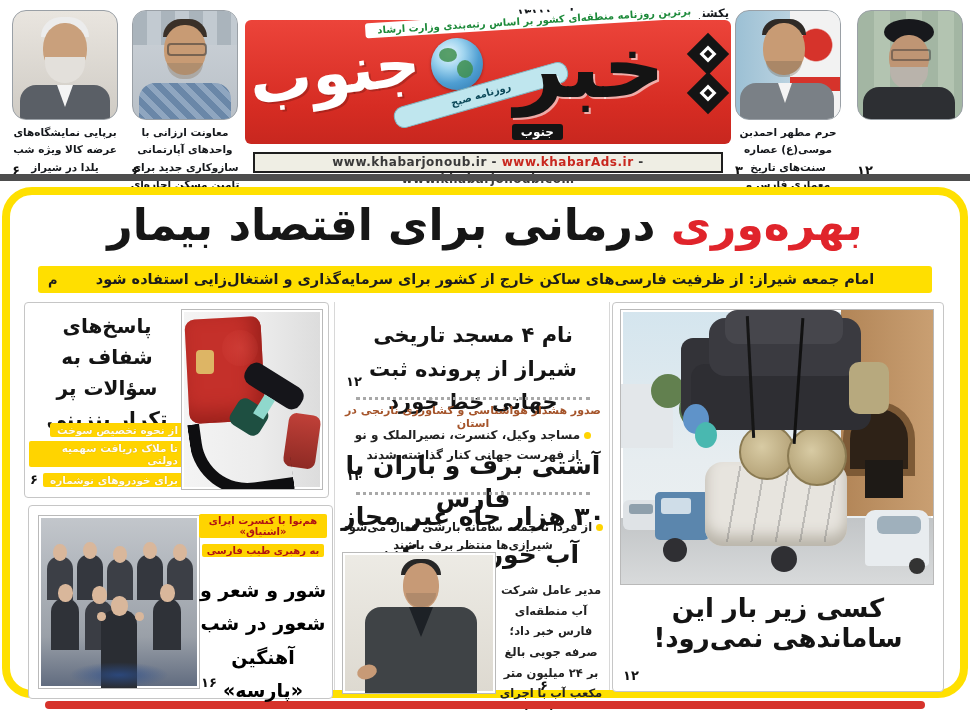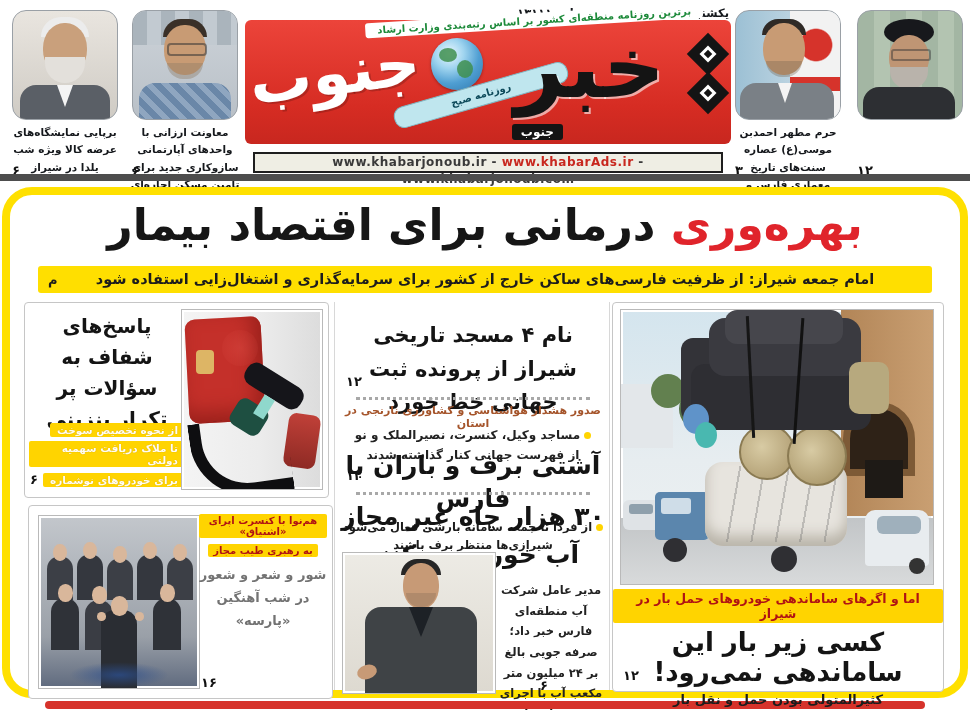--- a/index.html
+++ b/index.html
@@ -202,22 +202,22 @@
         <div class="fig-head" style="left:115px;top:2px;width:15px;height:18px;background:#d9b79b;"></div>
       </div>
       <div class="abs" style="left:62px;top:94px;width:36px;height:78px;background:#2a2d33;border-radius:14px 14px 0 0;"></div>
       <div class="fig-head" style="left:72px;top:80px;width:17px;height:20px;background:#d9b79b;"></div>
       <div class="fig-head" style="left:58px;top:96px;width:9px;height:9px;background:#d9b79b;"></div>
       <div class="fig-head" style="left:96px;top:96px;width:9px;height:9px;background:#d9b79b;"></div>
       <div class="abs" style="left:30px;bottom:0;width:100px;height:26px;background:radial-gradient(ellipse at center,#2c4e8ccc,#2c4e8c00 70%);"></div>
     </div>
     <div class="abs rtl" style="right:5px;top:8px;width:128px;text-align:center;">
       <span class="kchip" style="font-size:10px;padding:1px 8px;">هم‌نوا با کنسرت اپرای «اشتیاق»</span>
-      <span class="kchip" style="font-size:10px;padding:1px 5px;margin-top:2px;">به رهبری طیب مجاز</span>
-      <div style="margin-top:6px;font-size:13px;font-weight:900;line-height:1.75;color:#737373;">شور و شعر و شعور در شب آهنگین «پارسه»</div>
+      <span class="kchip" style="font-size:10px;padding:1px 5px;margin-top:2px;">به رهبری طیب فارسی</span>
+      <div style="margin-top:16px;font-size:19px;font-weight:900;line-height:1.75;color:#000000;">شور و شعر و شعور در شب آهنگین «پارسه»</div>
     </div>
     <div class="abs pgnum" style="left:172px;bottom:8px;">۱۶</div>
   </div>
 
   <div class="abs mid" style="top:319px;">
     <div class="title-black" style="font-size:21px;line-height:1.6;">نام ۴ مسجد تاریخی شیراز از پرونده ثبت جهانی خط خورد</div>
     <div style="margin-top:5px;font-size:12px;font-weight:600;color:#222;line-height:1.7;">
       <span class="dot"></span><span>مساجد وکیل، کنسرت، نصیرالملک و نو</span><br>
       <span>از فهرست جهانی کنار گذاشته شدند</span>
     </div>
@@ -284,23 +284,18 @@
       <div class="abs" style="left:70px;top:54px;width:180px;height:66px;background:#2e2e33;border-radius:14px;"></div>
       <div class="abs" style="left:88px;top:8px;width:152px;height:58px;background:#3a3a40;border-radius:16px;"></div>
       <div class="abs" style="left:104px;top:0;width:118px;height:34px;background:#46464c;border-radius:12px;"></div>
       <div class="abs" style="right:44px;top:52px;width:40px;height:52px;background:#b7a97e;border-radius:10px;"></div>
       <div class="abs" style="left:62px;top:94px;width:26px;height:30px;background:#5f93c9;border-radius:50%;"></div>
       <div class="abs" style="left:74px;top:112px;width:22px;height:26px;background:#49b8b0;border-radius:50%;"></div>
       <div class="abs" style="left:176px;top:8px;width:3px;height:126px;background:#111;transform:rotate(4deg);"></div>
       <div class="abs" style="left:128px;top:6px;width:3px;height:122px;background:#161616;transform:rotate(-3deg);"></div>
     </div>
     <div class="abs rtl" style="left:0;top:286px;width:330px;text-align:center;">
-      <span class="kchip" style="font-size:12.5px;padding:2px 10px;">اما و اگرهای ساماندهی خودروهای حمل بار در شیراز</span>
       <div class="title-black" style="font-size:26px;margin-top:4px;letter-spacing:-.5px;">کسی زیر بار این ساماندهی نمی‌رود!</div>
-      <div style="font-size:13px;font-weight:800;color:#1c1c1c;line-height:1.6;margin-top:3px;">
-        <span>کثیرالمتولی بودن حمل و نقل بار</span><br>
-        
-      </div>
     </div>
     <div class="abs pgnum" style="left:10px;bottom:8px;">۱۲</div>
   </div>
 
 </div>
 
 </body></html>

